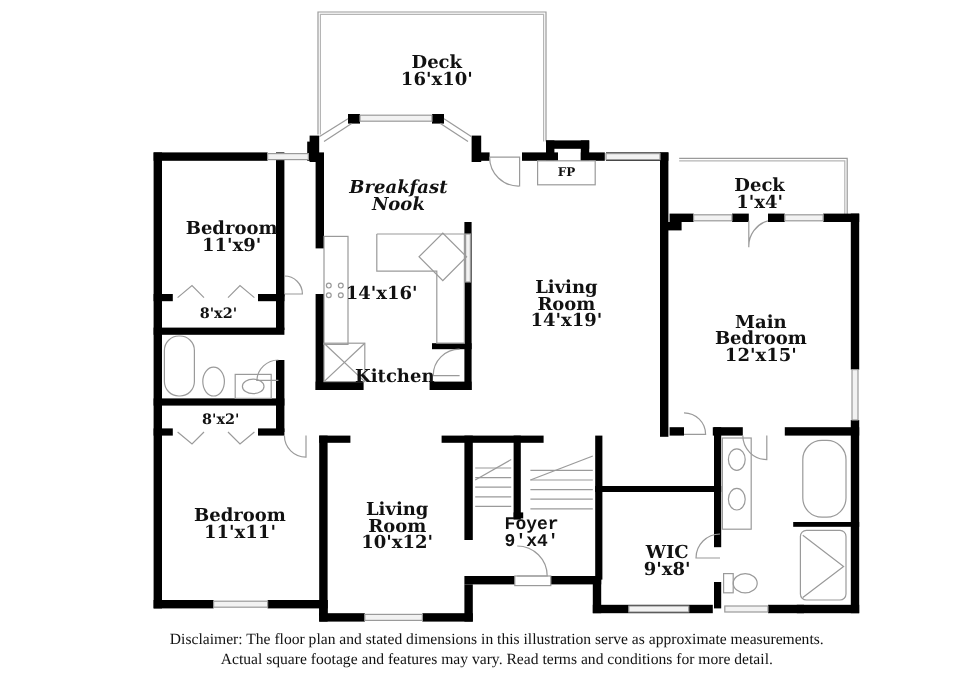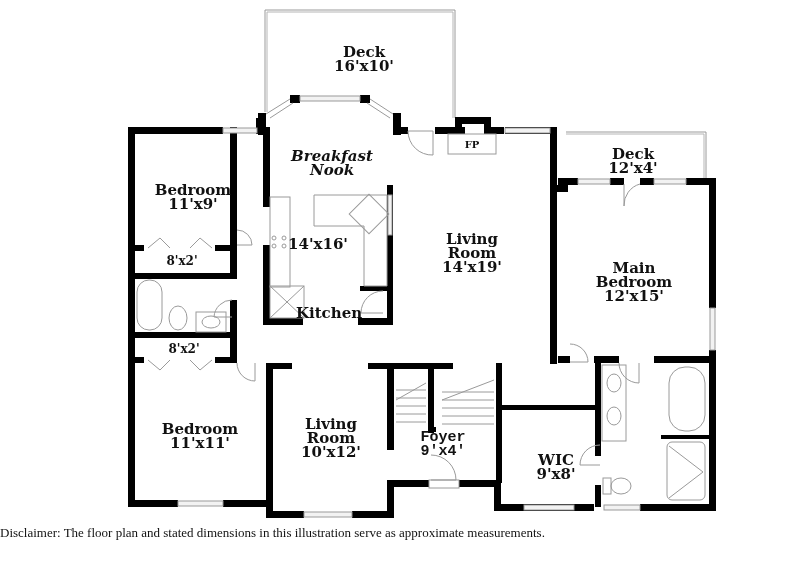--- a/index.html
+++ b/index.html
@@ -5,21 +5,21 @@
   html, body { margin: 0; padding: 0; background: #ffffff; }
   body { width: 800px; height: 582px; position: relative; overflow: hidden; font-family: "DejaVu Serif", "Liberation Serif", serif; }
   #plan { position: absolute; left: 0; top: 0; width: 800px; height: 582px; }
   .wall { fill: #000; }
   .thin { fill: none; stroke: #9a9a9a; stroke-width: 1; }
   .thin2 { fill: none; stroke: #b5b5b5; stroke-width: 1; }
   .win { fill: #f2f2f2; stroke: #9a9a9a; stroke-width: 1; }
   .label { position: absolute; text-align: center; font-weight: bold; color: #111; font-size: 15px; line-height: 14px; transform: translateX(-50%); white-space: nowrap; }
   .label.small { font-size: 12px; }
   .fp { position: absolute; font-size: 10px; font-weight: bold; color: #111; transform: translateX(-50%); }
-  .disclaimer { position: absolute; left: 0; top: 525px; width: 732px; font-family: "Liberation Serif", "DejaVu Serif", serif; font-size: 13px; line-height: 16px; color: #111; }
+  .disclaimer { position: absolute; left: 0; top: 525px; width: 732px; text-align: center; font-family: "Liberation Serif", "DejaVu Serif", serif; font-size: 13px; line-height: 16px; color: #111; padding-left: 48px; }
 </style>
 </head>
 <body>
 
 <svg id="plan" viewBox="0 0 800 582" xmlns="http://www.w3.org/2000/svg">
 
   <g>
     <polyline class="thin" points="265,112 265,10 455,10 455,118"></polyline>
     <polyline class="thin2" points="267,112 267,12 453,12 453,118"></polyline>
   </g>
@@ -217,21 +217,21 @@
   <div>Kitchen</div>
 </div>
 <div class="label" style="left:472px; top:232px;">
   <div>Living</div>
   <div>Room</div>
   <div>14'x19'</div>
 </div>
 <div class="fp" style="left:472px; top:139px;">FP</div>
 <div class="label" style="left:633px; top:147px;">
   <div>Deck</div>
-  <div>12'x4'</div>
+  <div>1'x4'</div>
 </div>
 <div class="label" style="left:634px; top:261px;">
   <div>Main</div>
   <div>Bedroom</div>
   <div>12'x15'</div>
 </div>
 <div class="label small" style="left:184px; top:342px;">
   <div>8'x2'</div>
 </div>
 <div class="label" style="left:200px; top:422px;">
@@ -247,13 +247,14 @@
   <div>Foyer</div>
   <div>9'x4'</div>
 </div>
 <div class="label" style="left:556px; top:453px;">
   <div>WIC</div>
   <div>9'x8'</div>
 </div>
 
 <div class="disclaimer">
   <div>Disclaimer: The floor plan and stated dimensions in this illustration serve as approximate measurements.</div>
+  <div>Actual square footage and features may vary. Read terms and conditions for more detail.</div>
 </div>
 
 </body></html>

